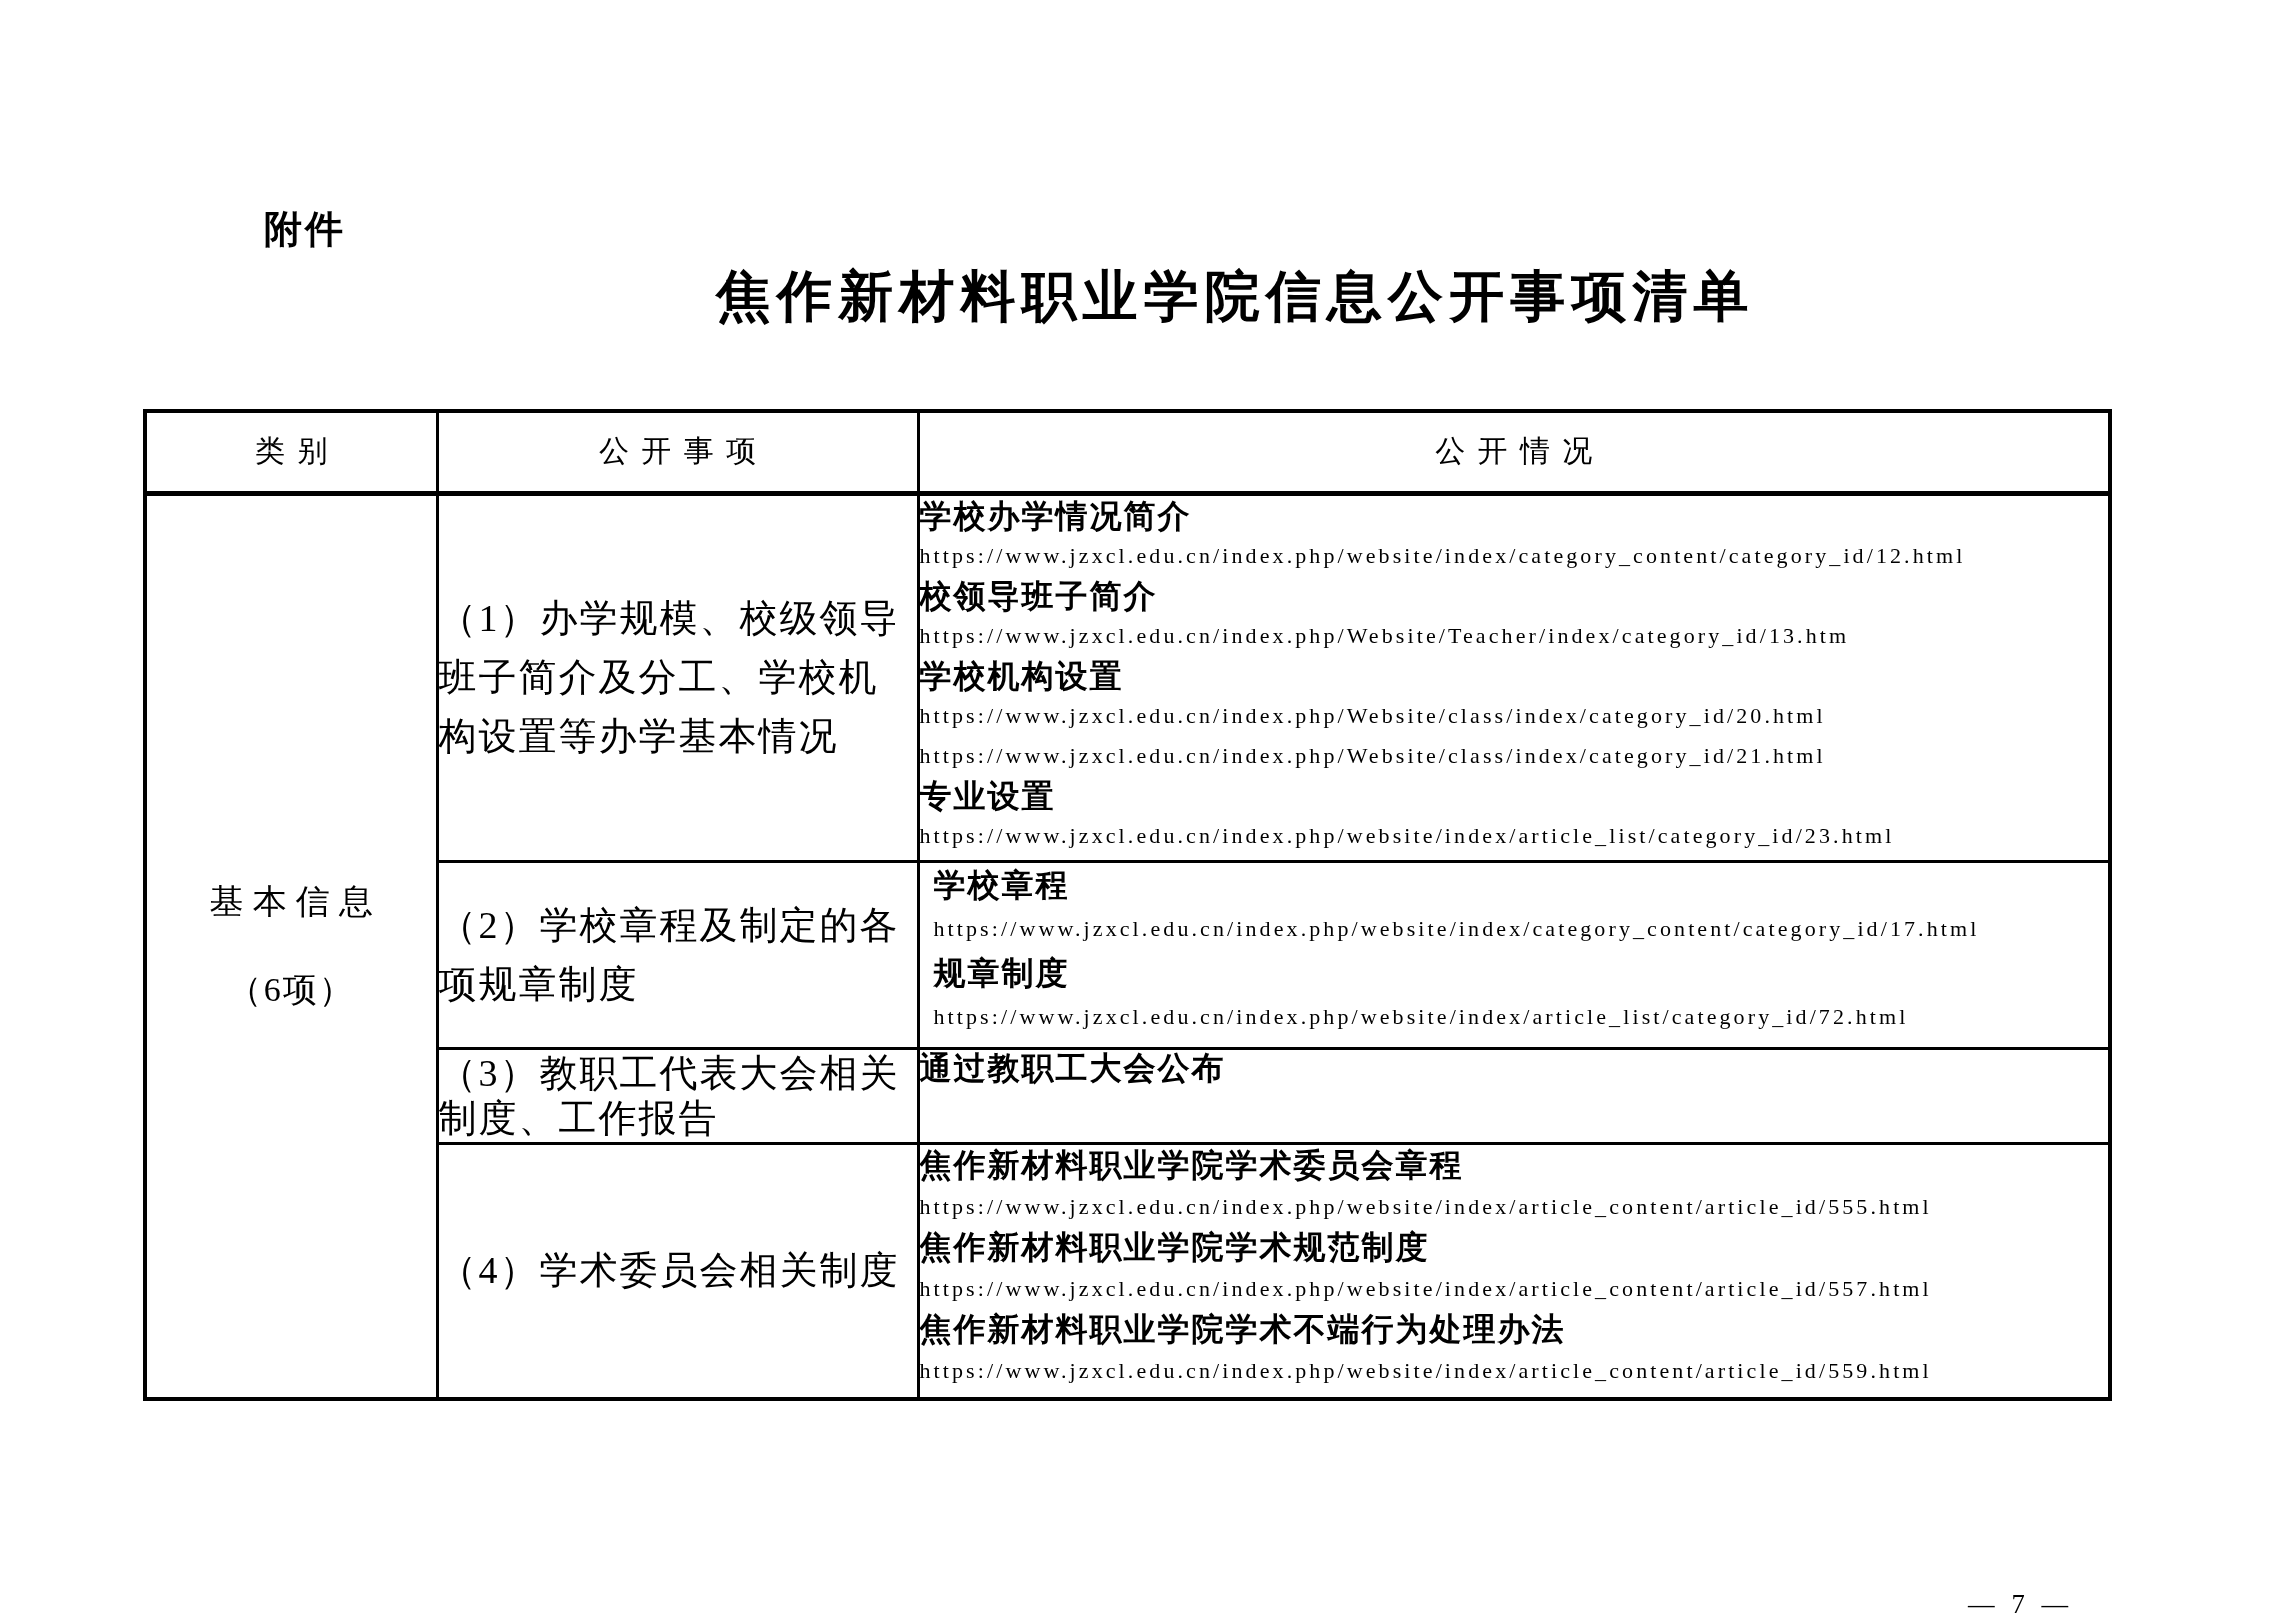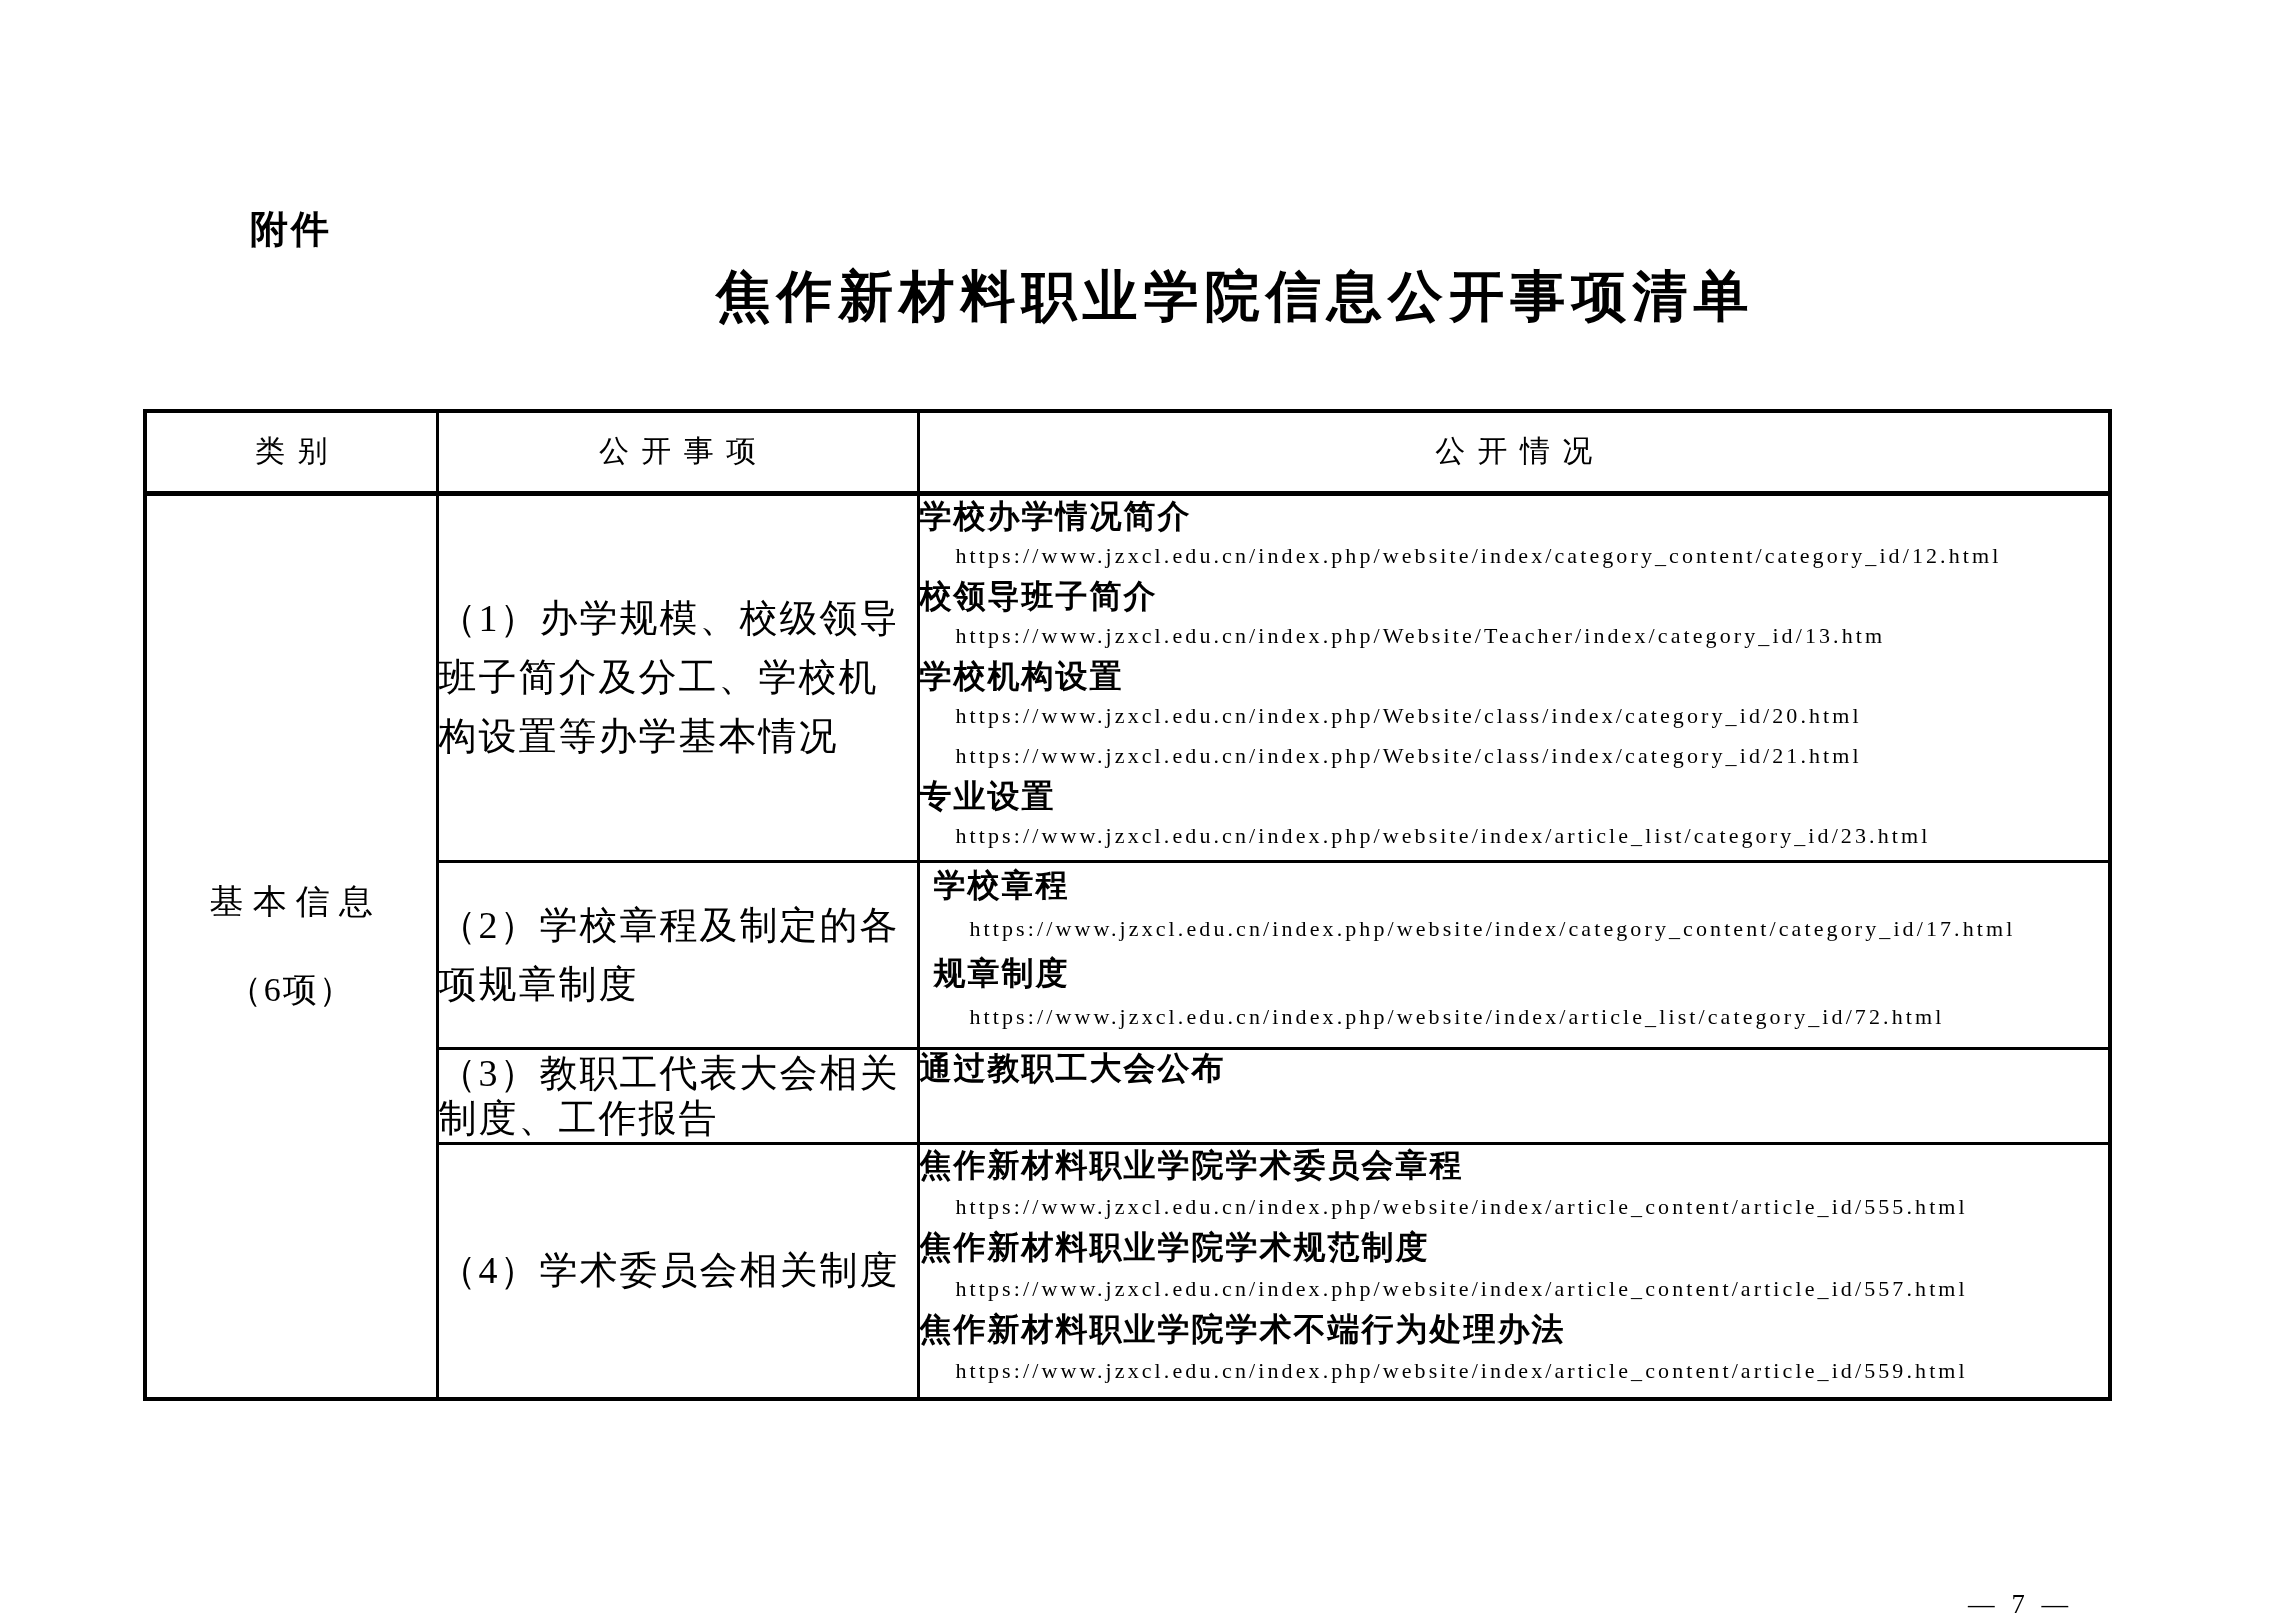--- a/index.html
+++ b/index.html
@@ -10,21 +10,21 @@
   body {
     width: 2295px;
     height: 1622px;
     position: relative;
     font-family: "Liberation Serif", "DejaVu Serif", serif;
     color: #000000;
     overflow: hidden;
   }
   .attachment-label {
     position: absolute;
-    left: 250px;
+    left: 264px;
     top: 204px;
     font-size: 38px;
     font-weight: bold;
     letter-spacing: 3.1px;
     white-space: nowrap;
   }
   .doc-title {
     position: absolute;
     left: 716px;
     top: 260px;
@@ -105,21 +105,20 @@
   tr.r4 .dl { height: 41px; line-height: 41px; }
   .dl.label {
     font-size: 32px;
     font-weight: bold;
     letter-spacing: 2px;
   }
   .dl.url {
     font-size: 22px;
     font-weight: normal;
     letter-spacing: 3.1px;
-    padding-left: 36px;
   }
   .page-number {
     position: absolute;
     left: 1968px;
     top: 1589px;
     font-size: 26.6px;
     letter-spacing: 5.1px;
     white-space: nowrap;
   }
 </style>

